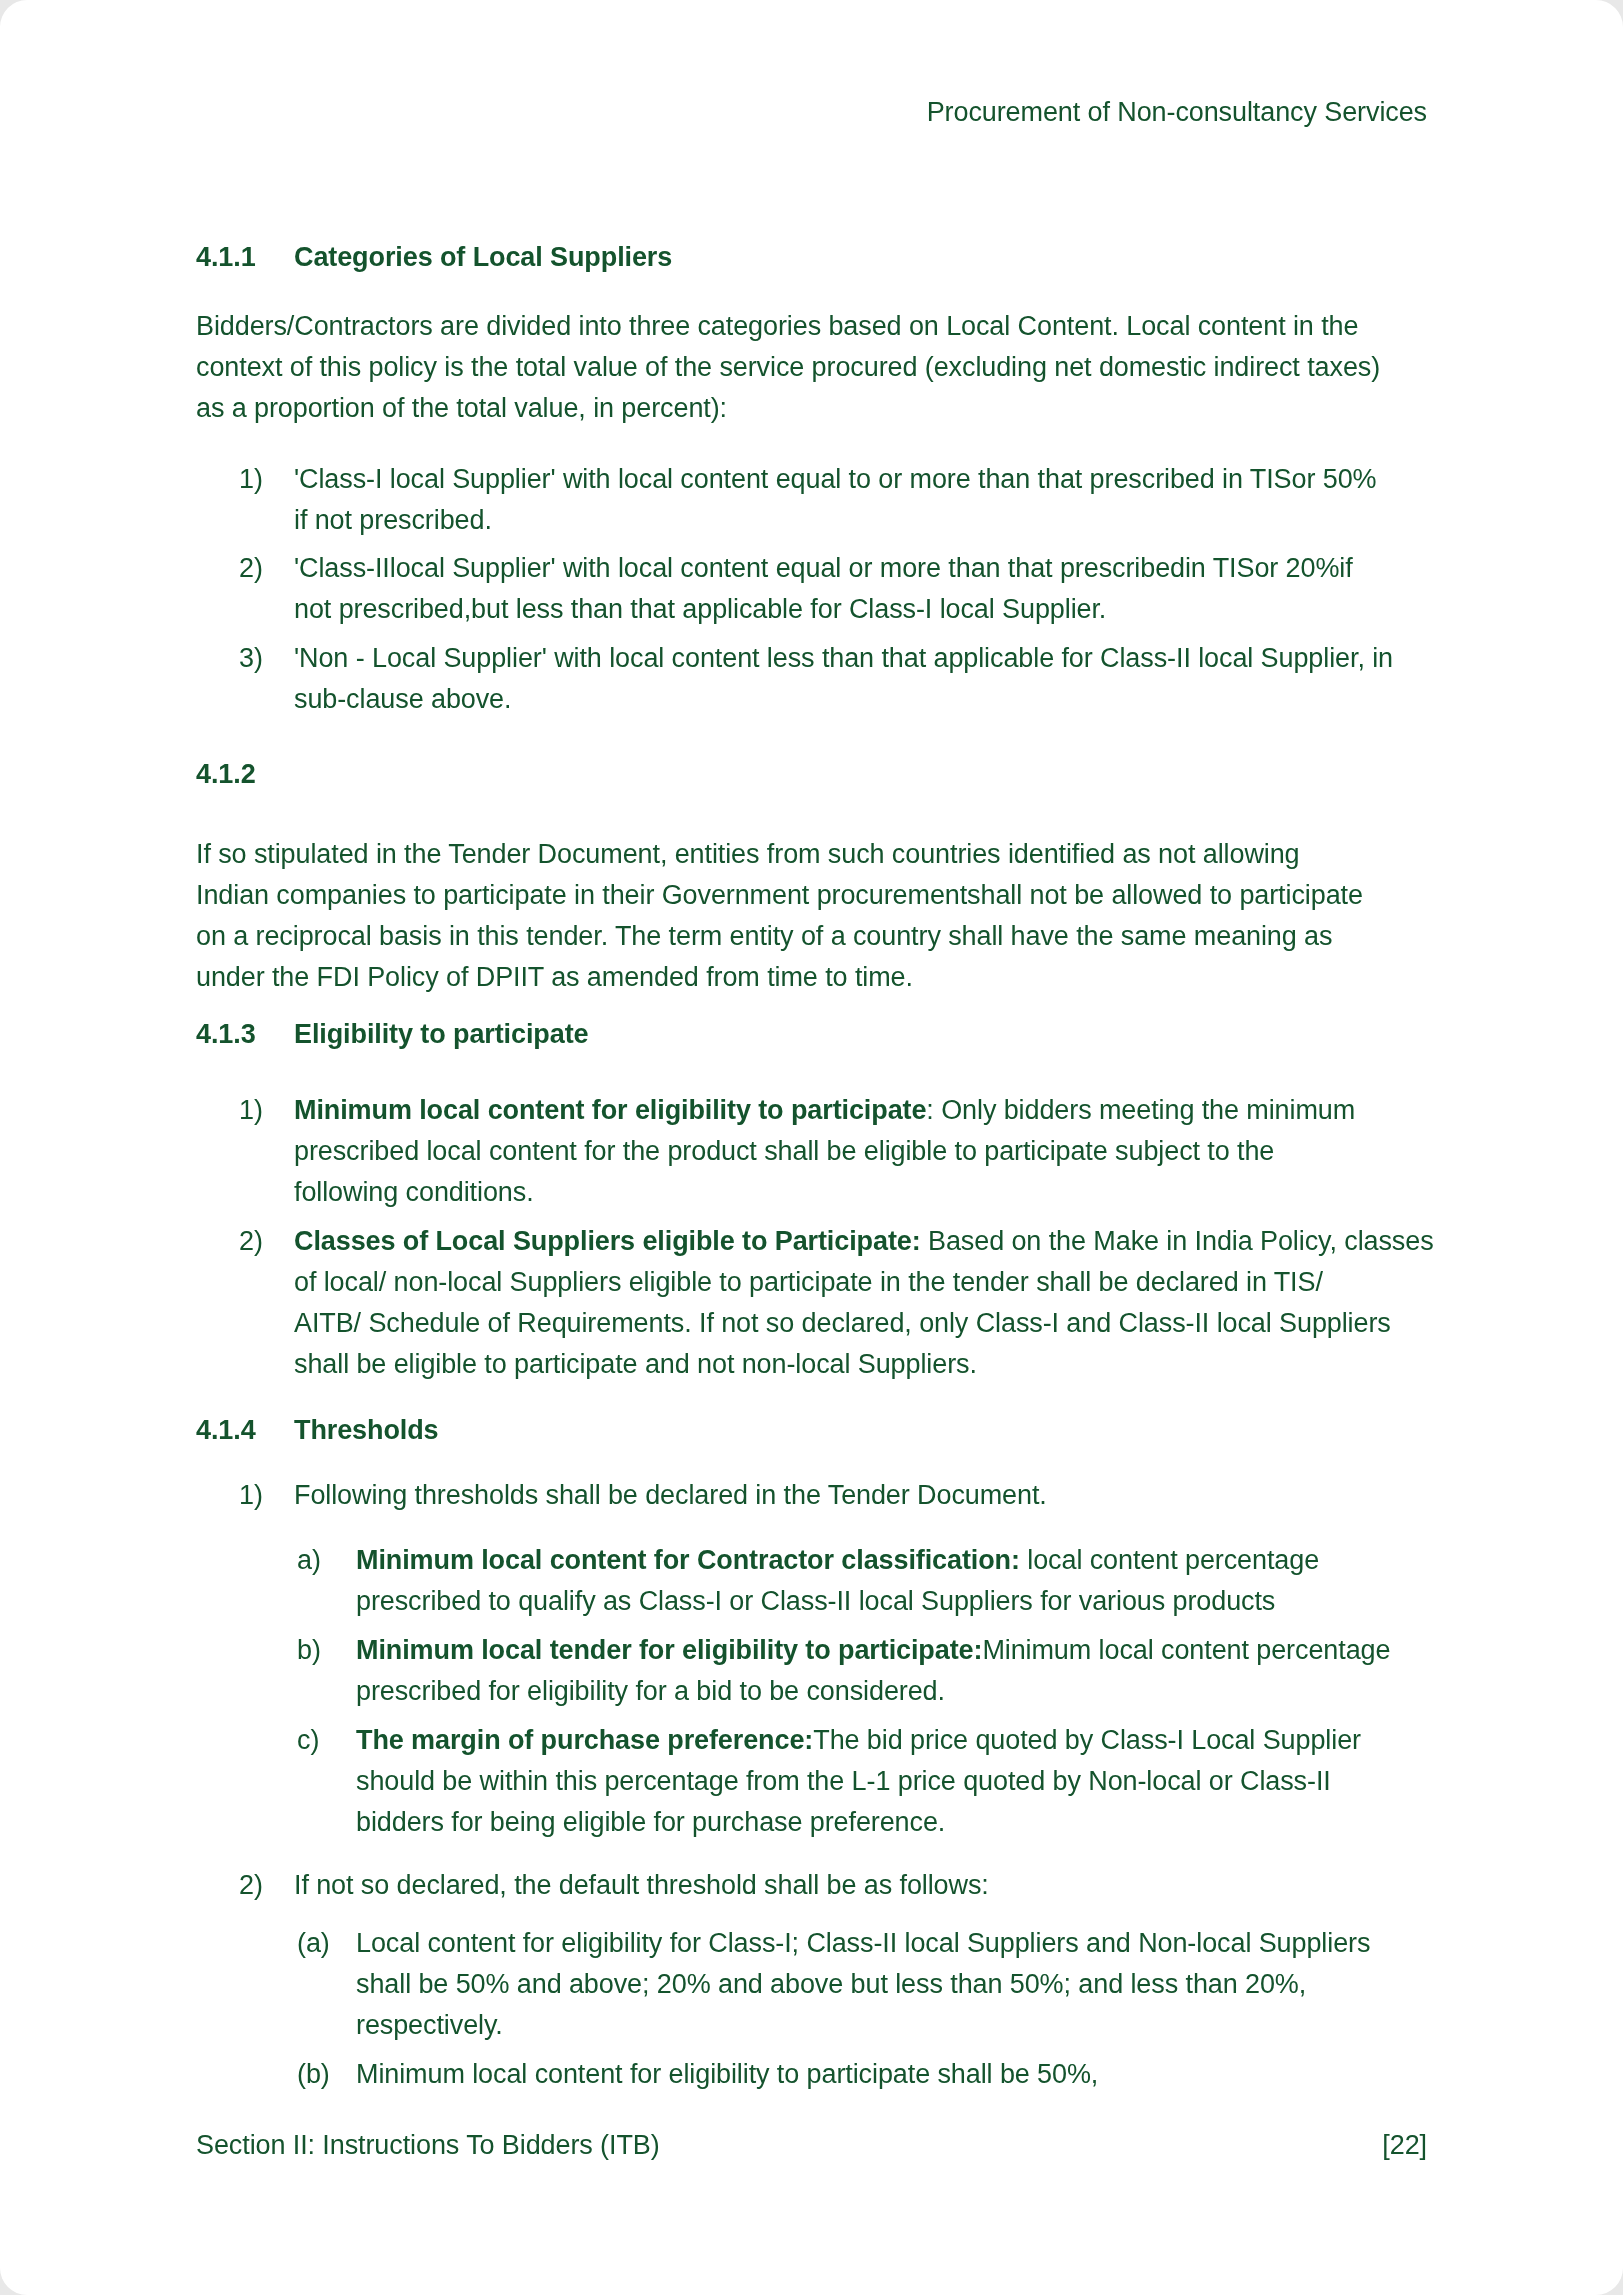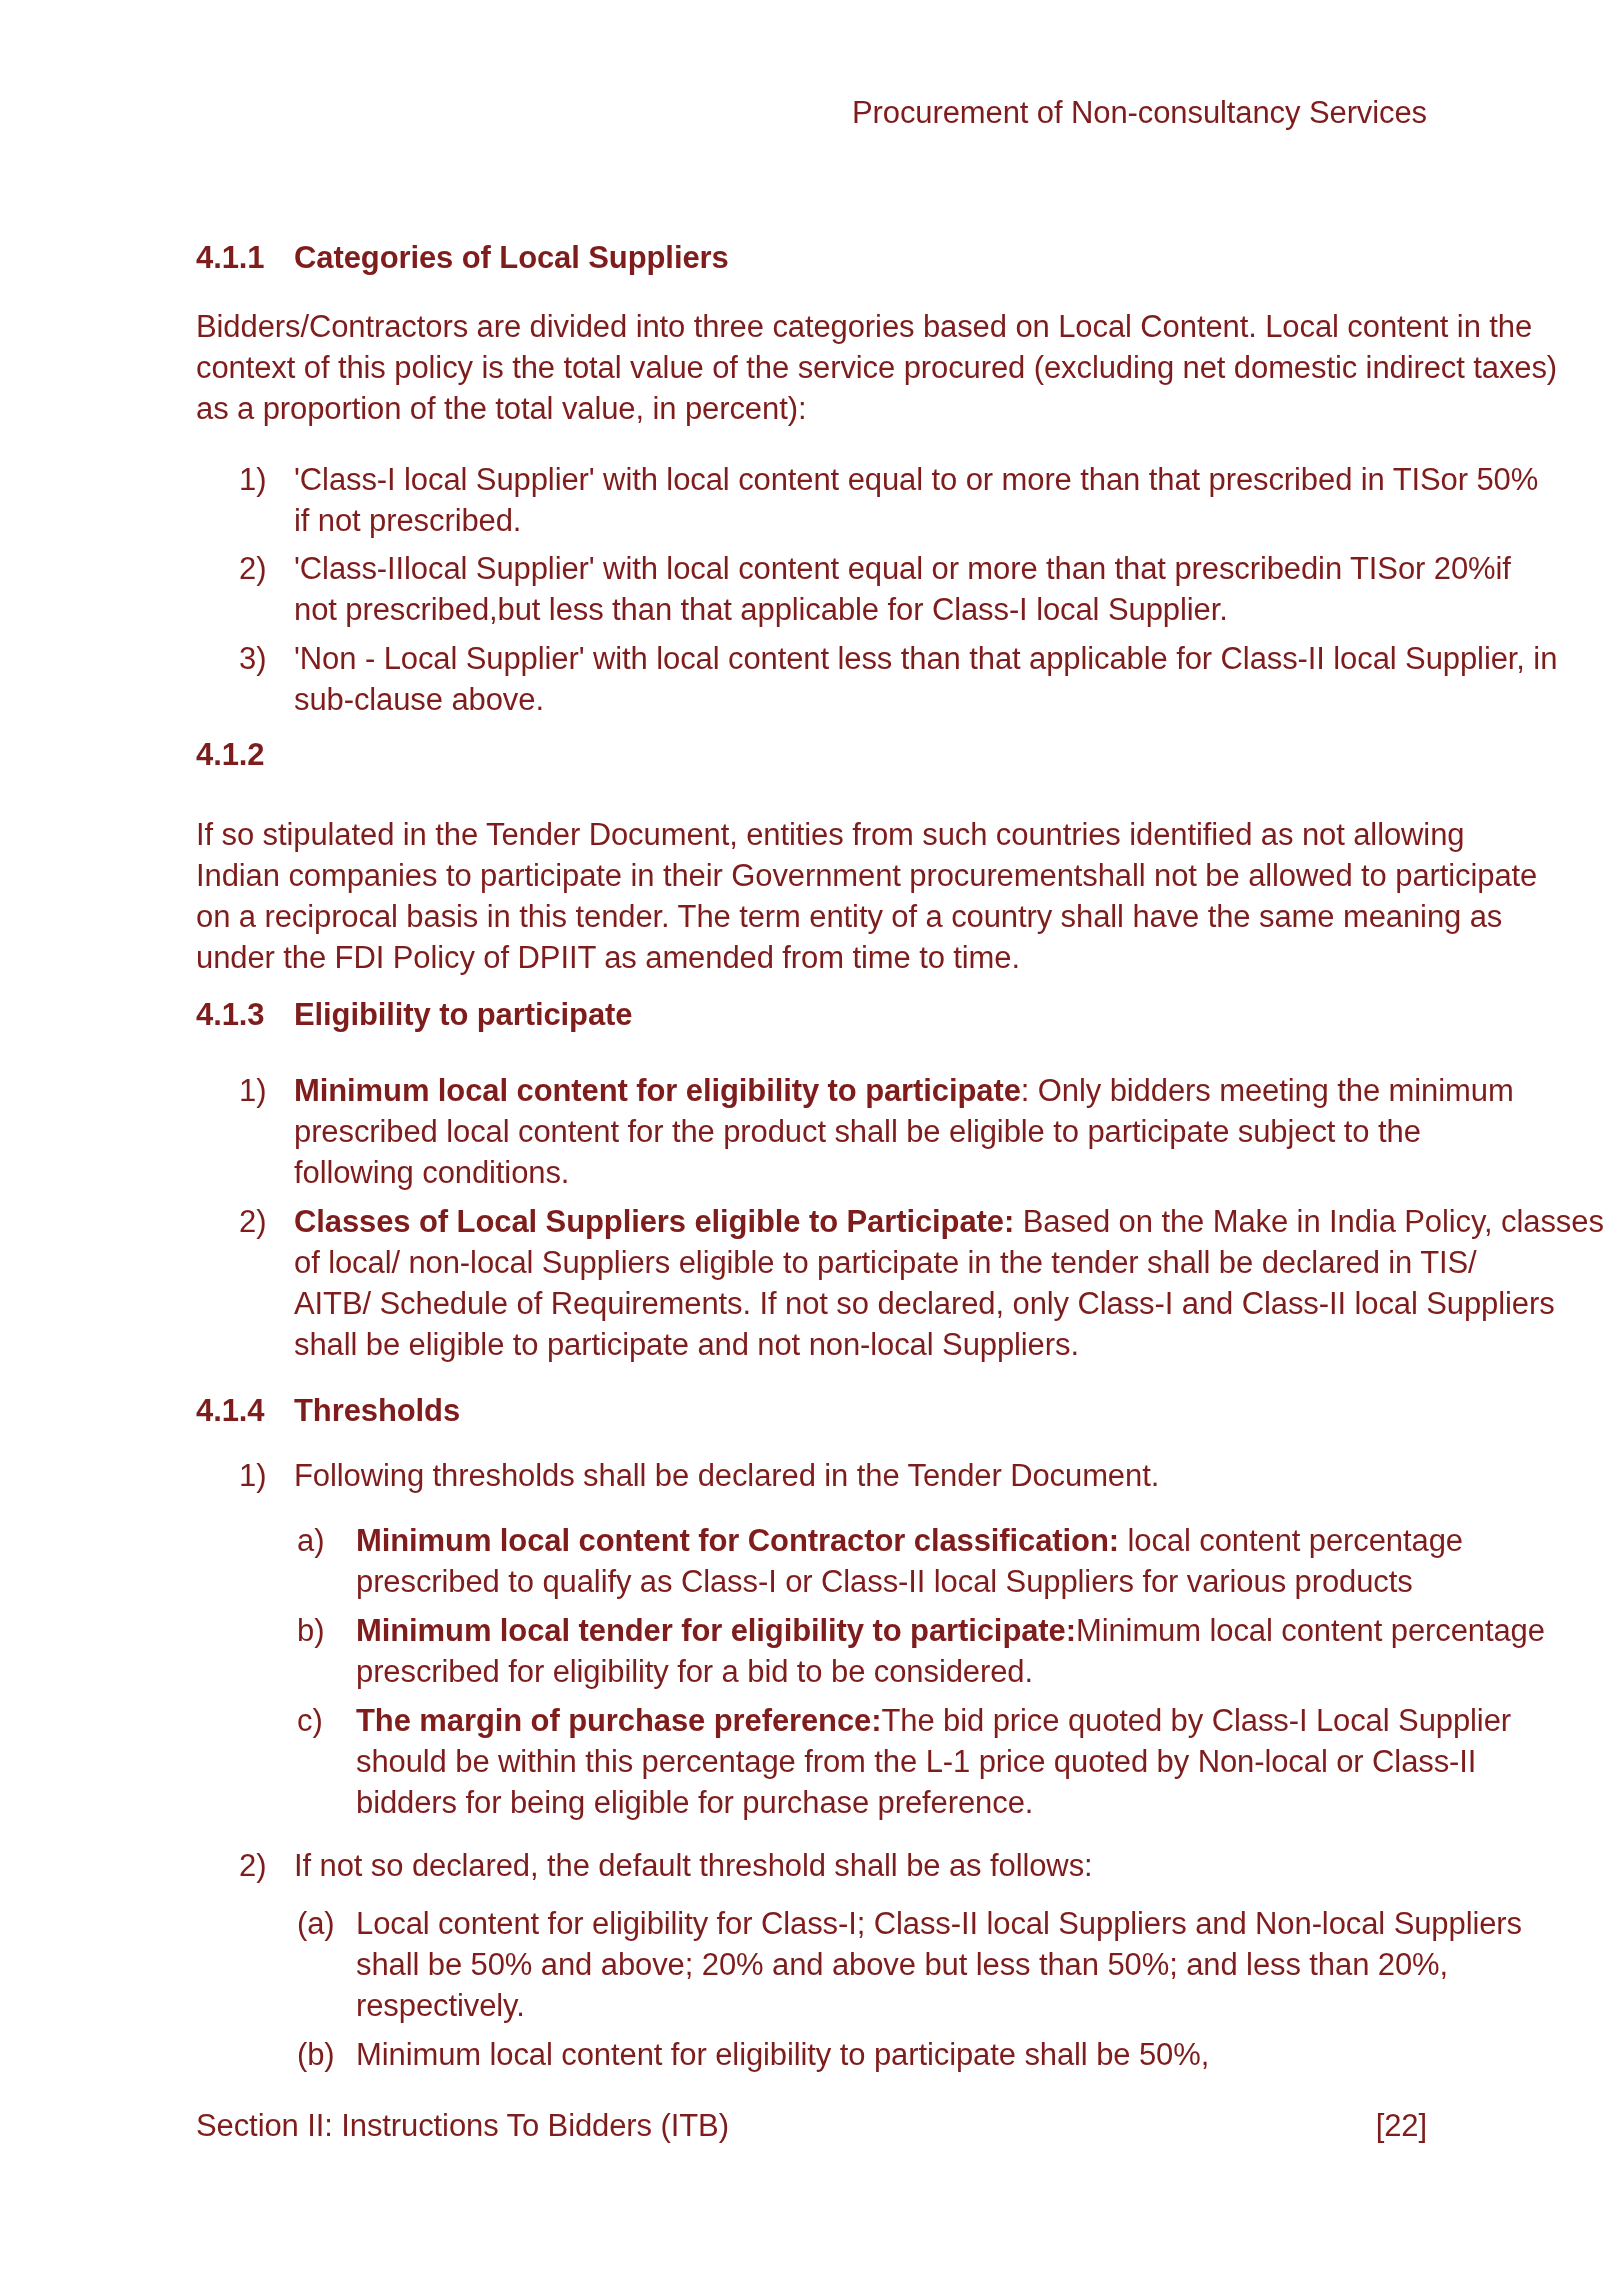--- a/index.html
+++ b/index.html
@@ -1,35 +1,35 @@
 <!DOCTYPE html>
 <html style="font-size:10.5px"><head>
 <meta charset="utf-8">
 <style>
   html,body { margin:0; padding:0; background:#e8e8e8; }
   .page {
     position:relative; width:1623px; height:2295px; background:#ffffff;
-    font-family:"Liberation Sans", sans-serif; font-size:31px; line-height:41px;
-    color:#7f1d1d; letter-spacing:-0.1px; overflow:hidden; margin:0 auto;
+    font-family:"Liberation Sans", sans-serif; font-size:27px; line-height:41px;
+    color:#14532d; letter-spacing:-0.1px; overflow:hidden; margin:0 auto;border-radius:27px;
   }
   .content { padding:0 196px; }
   .line { white-space:nowrap; }
   .b { font-weight:bold; }
   .hdr { padding-top:92px; text-align:right; }
   .heading { font-weight:bold; display:flex; }
   .heading .hnum { width:98px; flex:none; }
   .li1 { position:relative; padding-left:98px; margin-top:7.9px; }
   .li1 .marker { position:absolute; left:43px; top:0; }
   .li2 { position:relative; padding-left:160px; margin-top:7.9px; }
   .li2 .marker { position:absolute; left:101px; top:0; }
   .first { margin-top:0; }
   #h411 { margin-top:104px; }
   #para1 { margin-top:27.5px; }
   #list1 { margin-top:30px; }
-  #h412 { margin-top:14px;gap:48px; }
+  #h412 { margin-top:34px;gap:48px; }
   #para2 { margin-top:39px; }
   #h413 { margin-top:15.7px; }
   #list2 { margin-top:35px; }
   #h414 { margin-top:25.5px; }
   #t4item1 { margin-top:24px; }
   #sub1 { margin-top:24px; }
   #t4item2 { margin-top:21.6px; }
   #sub2 { margin-top:17.7px; }
   .footer { margin-top:29.4px; display:flex; justify-content:space-between; }
 </style>

